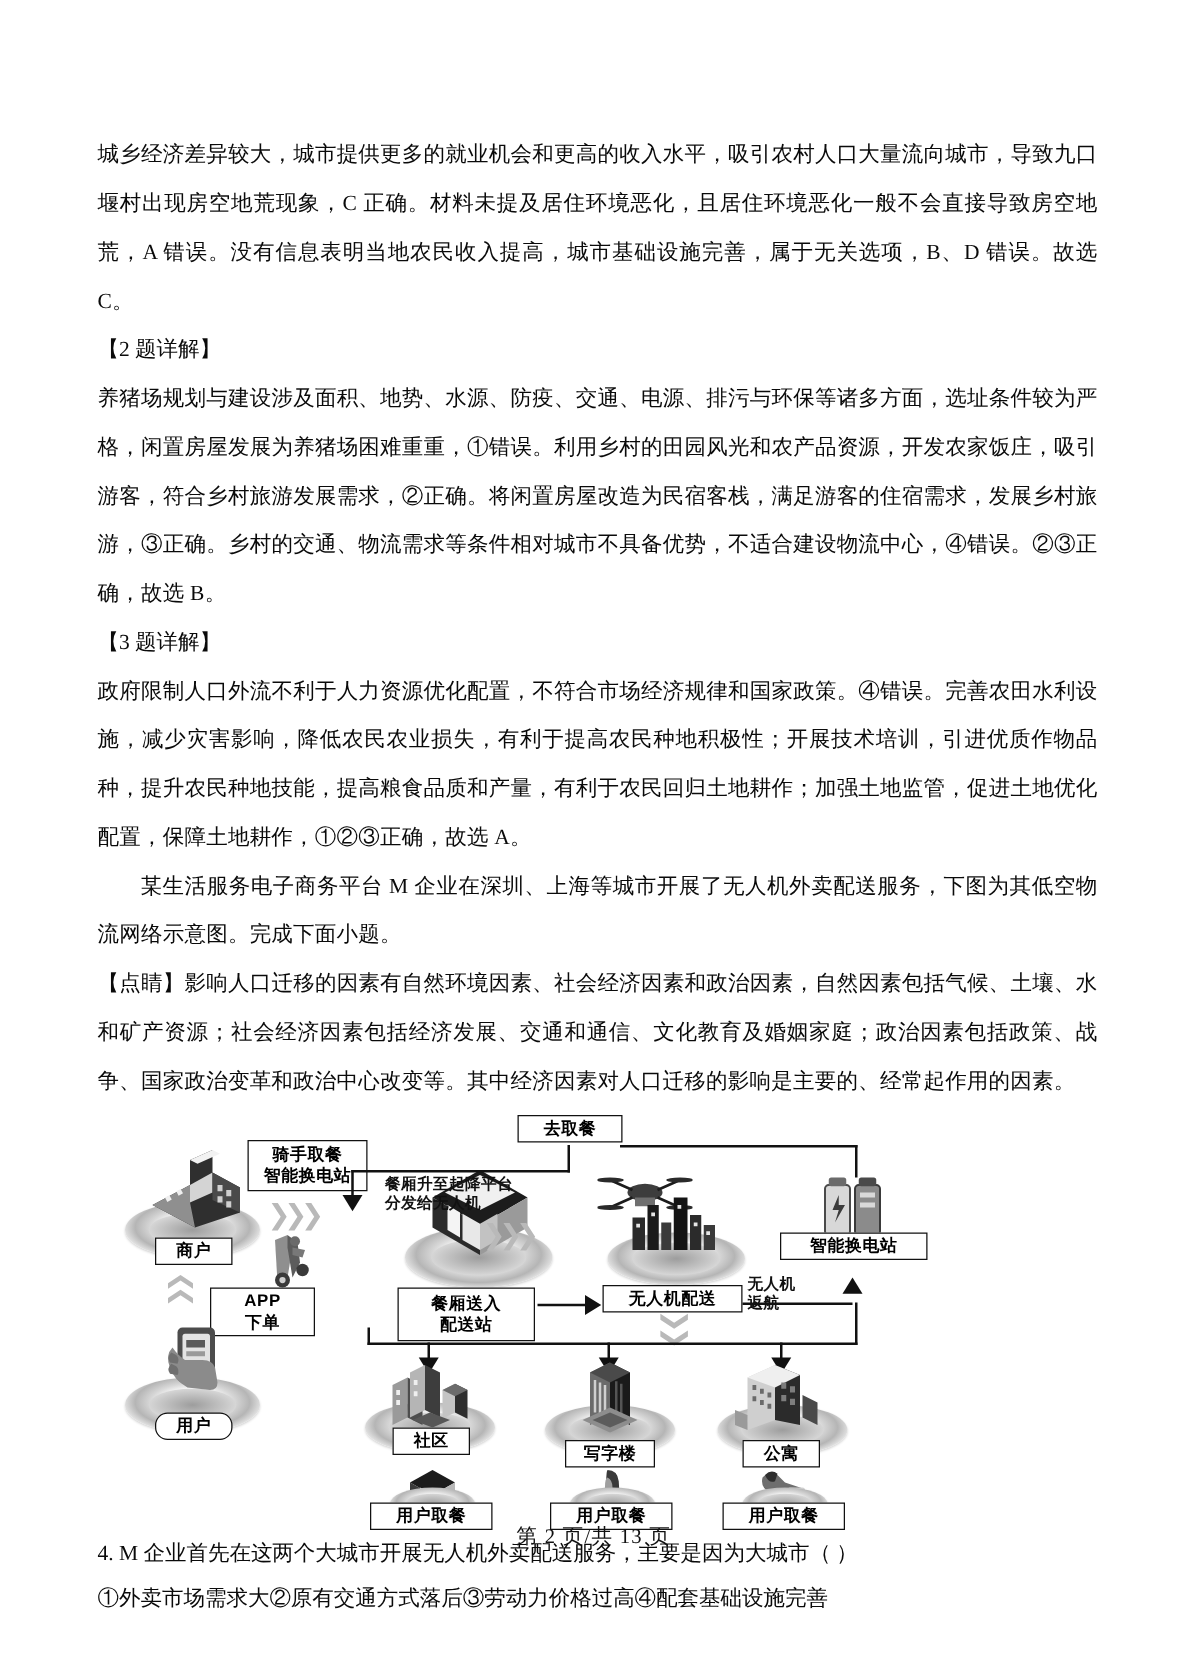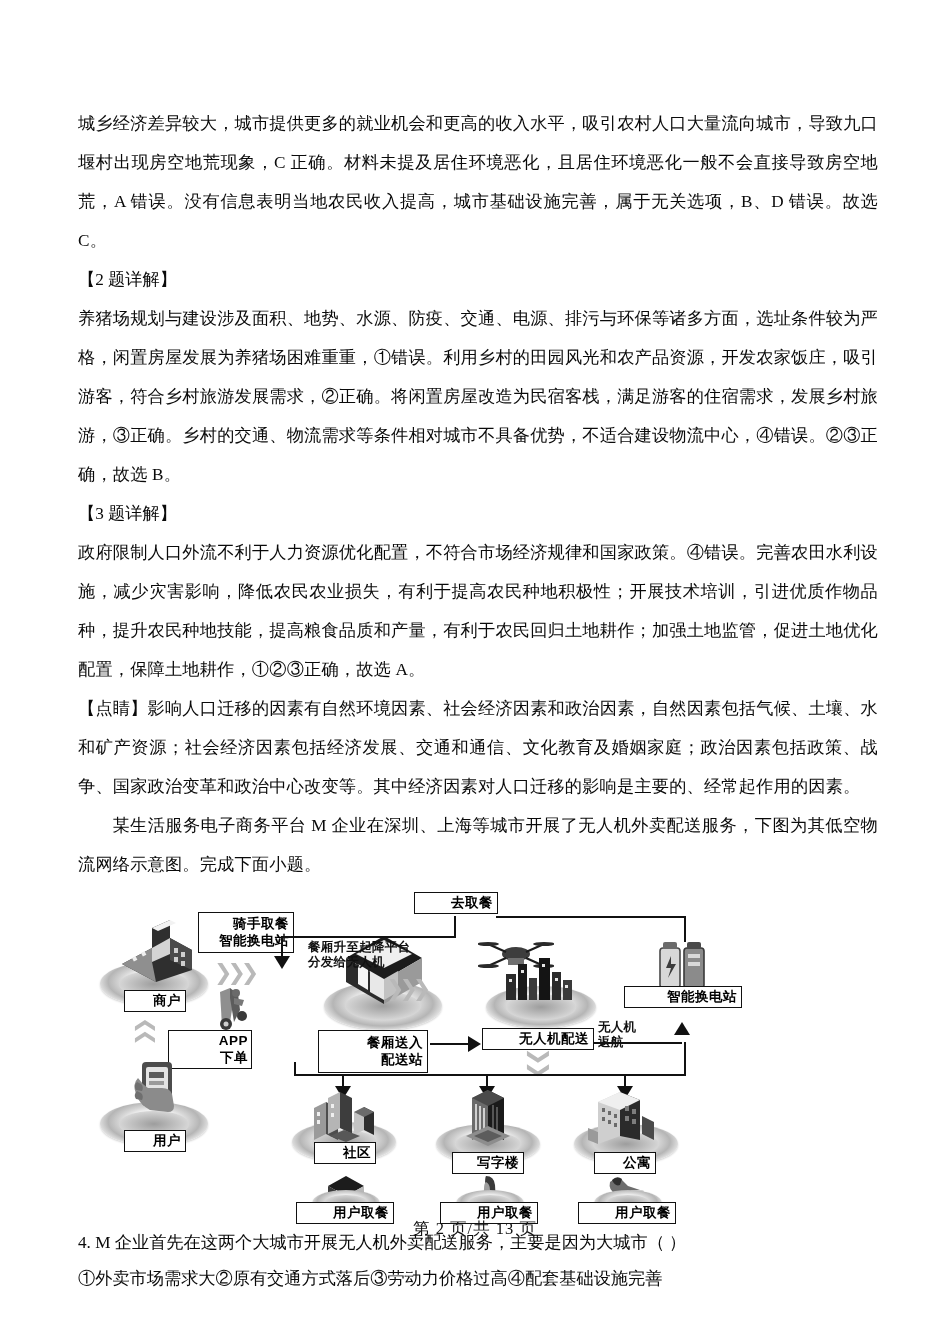--- a/index.html
+++ b/index.html
@@ -59,21 +59,21 @@
   }
   
   .dbox {
     position: absolute;
     border: 1.6px solid #111;
     background: #fff;
     font-family: "Liberation Sans", "DejaVu Sans", sans-serif;
     font-weight: bold;
     font-size: 13.5px;
     line-height: 15.5px;
-    text-align: right;
+    text-align: center;
     padding: 2px 4px;
     box-sizing: border-box;
     color: #000;
     white-space: nowrap;
     letter-spacing: 0.5px;
   }
   .dbox.two { line-height: 16.5px; }
   .dlabel-plain {
     position: absolute;
     font-family: "Liberation Sans", "DejaVu Sans", sans-serif;
@@ -162,23 +162,23 @@
     <p class="para">城乡经济差异较大，城市提供更多的就业机会和更高的收入水平，吸引农村人口大量流向城市，导致九口堰村出现房空地荒现象，C 正确。材料未提及居住环境恶化，且居住环境恶化一般不会直接导致房空地荒，A 错误。没有信息表明当地农民收入提高，城市基础设施完善，属于无关选项，B、D 错误。故选 C。</p>
 
     <p class="tag">【2 题详解】</p>
 
     <p class="para">养猪场规划与建设涉及面积、地势、水源、防疫、交通、电源、排污与环保等诸多方面，选址条件较为严格，闲置房屋发展为养猪场困难重重，①错误。利用乡村的田园风光和农产品资源，开发农家饭庄，吸引游客，符合乡村旅游发展需求，②正确。将闲置房屋改造为民宿客栈，满足游客的住宿需求，发展乡村旅游，③正确。乡村的交通、物流需求等条件相对城市不具备优势，不适合建设物流中心，④错误。②③正确，故选 B。</p>
 
     <p class="tag">【3 题详解】</p>
 
     <p class="para">政府限制人口外流不利于人力资源优化配置，不符合市场经济规律和国家政策。④错误。完善农田水利设施，减少灾害影响，降低农民农业损失，有利于提高农民种地积极性；开展技术培训，引进优质作物品种，提升农民种地技能，提高粮食品质和产量，有利于农民回归土地耕作；加强土地监管，促进土地优化配置，保障土地耕作，①②③正确，故选 A。</p>
 
+    <p class="para indent">某生活服务电子商务平台 M 企业在深圳、上海等城市开展了无人机外卖配送服务，下图为其低空物流网络示意图。完成下面小题。</p>
+
     <p class="para">【点睛】影响人口迁移的因素有自然环境因素、社会经济因素和政治因素，自然因素包括气候、土壤、水和矿产资源；社会经济因素包括经济发展、交通和通信、文化教育及婚姻家庭；政治因素包括政策、战争、国家政治变革和政治中心改变等。其中经济因素对人口迁移的影响是主要的、经常起作用的因素。</p>
-
-    <p class="para indent">某生活服务电子商务平台 M 企业在深圳、上海等城市开展了无人机外卖配送服务，下图为其低空物流网络示意图。完成下面小题。</p>
 
     <div class="figure">
       <div class="fig-inner">
 
         <div class="ped" style="left:14px; top:72px; width:108px; height:44px;">
           <div class="ped-in"></div>
         </div>
         <svg class="icon-svg" style="left:22px; top:28px; width:96px; height:66px;" viewBox="0 0 96 66">
           <polygon points="14,46 44,30 44,10 62,2 62,20 84,32 84,52 48,64" fill="#2f2f2f"></polygon>
           <polygon points="14,46 44,30 44,44 48,64" fill="#8f8f8f"></polygon>
@@ -207,21 +207,21 @@
         <svg class="icon-svg" style="left:42px; top:168px; width:56px; height:70px;" viewBox="0 0 56 70">
           <rect x="14" y="4" width="30" height="44" rx="4" fill="#4c4c4c"></rect>
           <rect x="18" y="9" width="22" height="34" rx="2" fill="#e3e3e3"></rect>
           <rect x="21" y="14" width="15" height="6" fill="#5a5a5a"></rect>
           <rect x="21" y="23" width="15" height="4" fill="#9a9a9a"></rect>
           <rect x="21" y="30" width="10" height="4" fill="#9a9a9a"></rect>
           <path d="M10 20 q-6 6 -2 16 q3 10 14 16 l18 2 q6 0 6 -6 l-2 -12 q-2 -6 -10 -6 l-14 0 q-6 -4 -10 -10 z" fill="#8b8b8b"></path>
           <path d="M9 24 q-4 4 -1 8 l6 1 q2 -4 -1 -7 z" fill="#6f6f6f"></path>
           <path d="M9 33 q-4 4 -1 8 l6 1 q2 -4 -1 -7 z" fill="#6f6f6f"></path>
         </svg>
-        <div class="dbox" style="left:38px; top:240px; width:62px;">用户</div>
+        <div class="dbox" style="left:38px; top:240px; width:62px;border-radius:10px;">用户</div>
 
         <div class="dbox two" style="left:112px; top:22px; width:96px; padding:3px 4px;">
           <span>骑手取餐</span><br>
           <span>智能换电站</span>
         </div>
 
         <div class="chev" style="left:128px; top:72px;">❯❯❯</div>
 
         <svg class="icon-svg" style="left:126px; top:94px; width:44px; height:50px;" viewBox="0 0 44 50">
           <path d="M8 8 l10 -4 l4 10 l-4 24 l-8 4 z" fill="#8f8f8f"></path>

